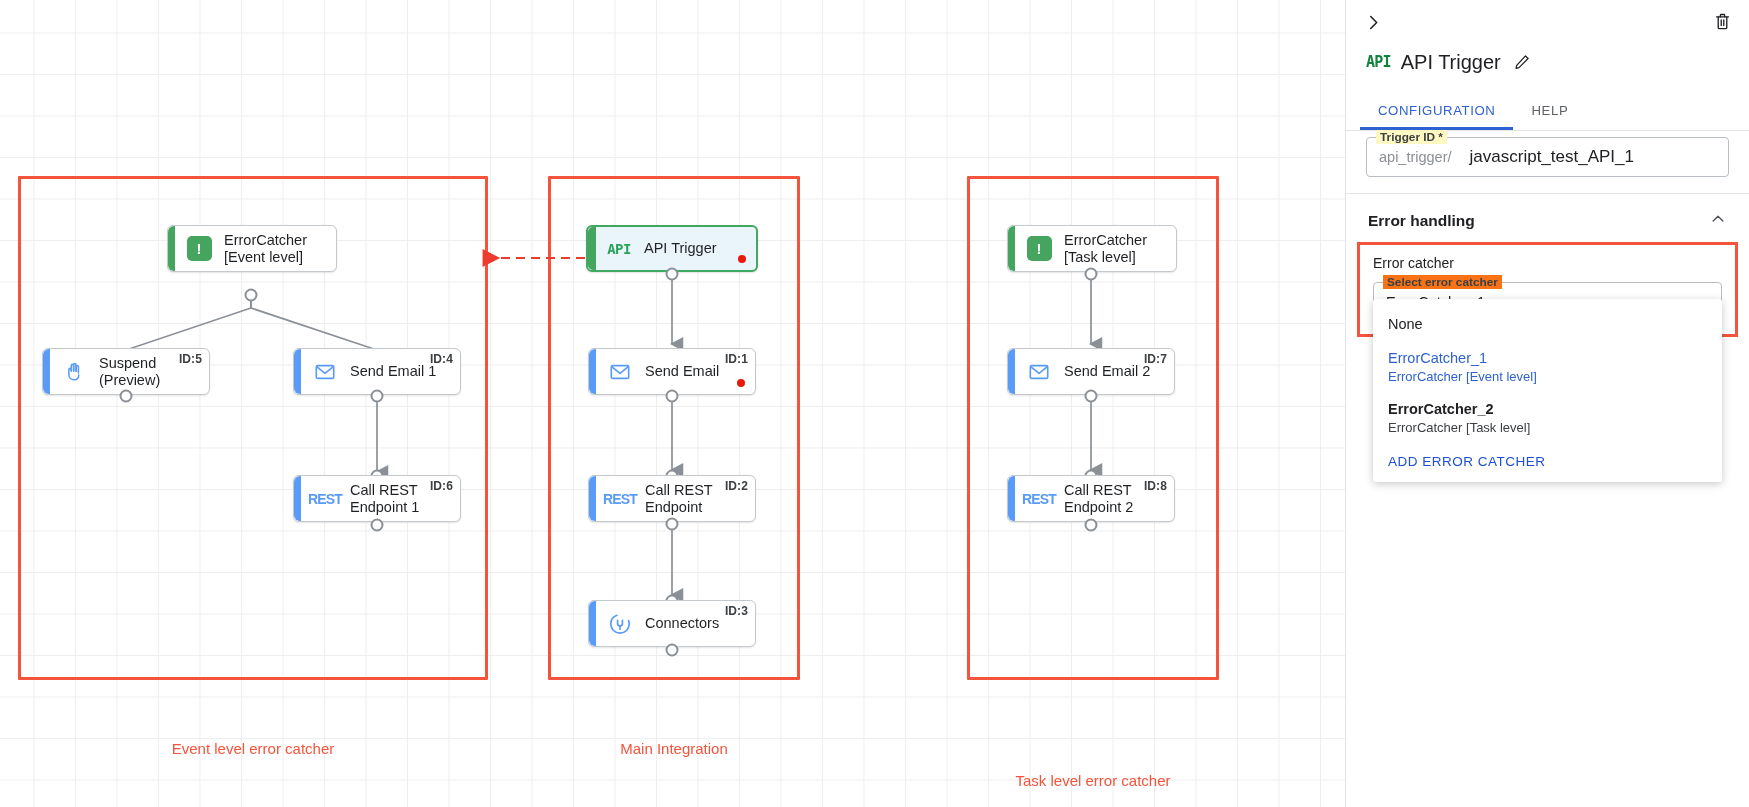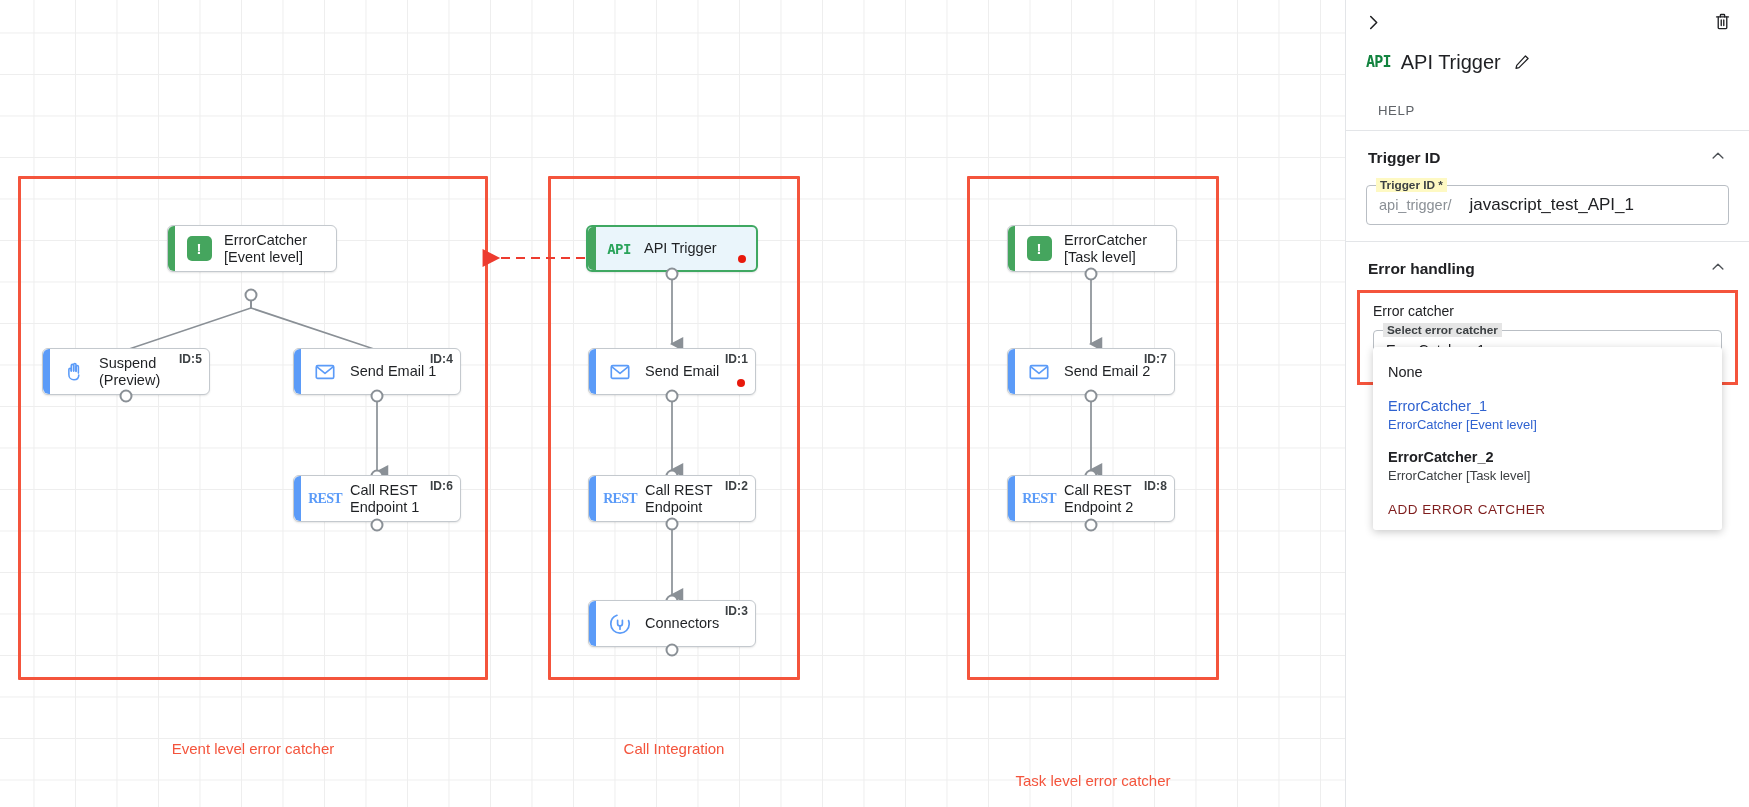--- a/index.html
+++ b/index.html
@@ -112,21 +112,21 @@
   }
 
   .api-badge {
     font-family: "DejaVu Sans Mono", monospace;
     font-size: 14px;
     font-weight: 700;
     color: #2aa35a;
     letter-spacing: -0.6px;
   }
   .rest-badge {
-    font-family: Liberation Serif, serif;
+    font-family: Liberation Sans, sans-serif;
     font-size: 14px;
     font-weight: 700;
     color: #5b9bf8;
     letter-spacing: -0.8px;
   }
   .ec-badge {
     width: 25px; height: 25px;
     background: #45a55e;
     border-radius: 5px;
     display: flex; align-items: center; justify-content: center;
@@ -231,21 +231,21 @@
     border: 1px solid #b9bec4;
     border-radius: 4px;
     height: 40px;
     display: flex; align-items: center; justify-content: space-between;
     padding: 0 10px 0 12px;
     background: #fff;
     cursor: pointer;
   }
   .select-outlined .legend {
     position: absolute; top: -8px; left: 9px;
-    background: #e5e5e5; padding: 0 4px;
+    background: #f97316; padding: 0 4px;
     font-size: 11.8px; color: #3c4043; font-weight: 700;
   }
   .select-outlined .sv { font-size: 14.5px; color: #202124; }
   .tri-down {
     width: 0; height: 0;
     border-left: 5.5px solid transparent;
     border-right: 5.5px solid transparent;
     border-top: 6.5px solid #5a5f65;
   }
 
@@ -262,38 +262,38 @@
   .menu-item { padding: 7px 15px; cursor: pointer; }
   .menu-item .mi-main { font-size: 14.5px; color: #202124; line-height: 1.35; }
   .menu-item .mi-sub { font-size: 13px; color: #3c4043; line-height: 1.35; }
   .menu-item.sel .mi-main { color: #2f62d0; font-weight: 400; }
   .menu-item.sel .mi-sub { color: #2f62d0; }
   .menu-item.strong .mi-main { font-weight: 700; }
   .menu-action {
     padding: 10px 15px 4px 15px;
     font-size: 13.5px;
     letter-spacing: .5px;
-    color: #7f1d1d;
+    color: #1d4ed8;
     font-weight: 500;
     cursor: pointer;
   }
 </style>
 </head>
 <body>
 
 <div id="app">
 
   <div id="canvas">
 
     <div class="group-box" style="left:18px; top:176px; width:470px; height:504px;"></div>
     <div class="group-box" style="left:548px; top:176px; width:252px; height:504px;"></div>
     <div class="group-box" style="left:967px; top:176px; width:252px; height:504px;"></div>
 
     <div class="group-label" style="left:253px; top:740px;">Event level error catcher</div>
-    <div class="group-label" style="left:674px; top:740px;">Call Integration</div>
+    <div class="group-label" style="left:674px; top:740px;">Main Integration</div>
     <div class="group-label" style="left:1093px; top:772px;">Task level error catcher</div>
 
     <svg id="edges">
       <defs>
         <marker id="arr" markerWidth="9" markerHeight="9" refX="4.5" refY="7.2" orient="auto">
           <path d="M0.4,0.6 L8.6,0.6 L4.5,8.4 Z" fill="#8a9096"></path>
         </marker>
         <marker id="arrRed" markerWidth="9" markerHeight="9" refX="7.5" refY="4.5" orient="auto">
           <path d="M8.6,0.4 L8.6,8.6 L0.6,4.5 Z" fill="#ed3b2f"></path>
         </marker>
@@ -479,31 +479,24 @@
       <span class="ptitle-badge">API</span>
       <span class="ptitle-text">API Trigger</span>
       <span class="pencil">
         <svg width="18" height="18" viewBox="0 0 24 24" fill="none" stroke="#202124" stroke-width="1.7" stroke-linecap="round" stroke-linejoin="round">
           <path d="M16.6 3.9 L20.1 7.4 L8 19.5 L4 20.5 L5 16.5 Z"></path>
         </svg>
       </span>
     </div>
 
     <div class="tabs">
+      <div class="tab active">CONFIGURATION</div>
       <div class="tab">HELP</div>
     </div>
 
-    <div class="section-head">
-      <span class="st">Trigger ID</span>
-      <span class="caret-up">
-        <svg width="18" height="18" viewBox="0 0 24 24" fill="none" stroke="#4d5156" stroke-width="1.8" stroke-linecap="round" stroke-linejoin="round">
-          <path d="M5.5 14.8 L12 8.4 L18.5 14.8"></path>
-        </svg>
-      </span>
-    </div>
 
     <div class="field-wrap">
       <div class="outlined">
         <span class="legend">Trigger ID *</span>
         <span class="prefix">api_trigger/</span>
         <span class="val">javascript_test_API_1</span>
       </div>
     </div>
 
     <div class="divider"></div>

